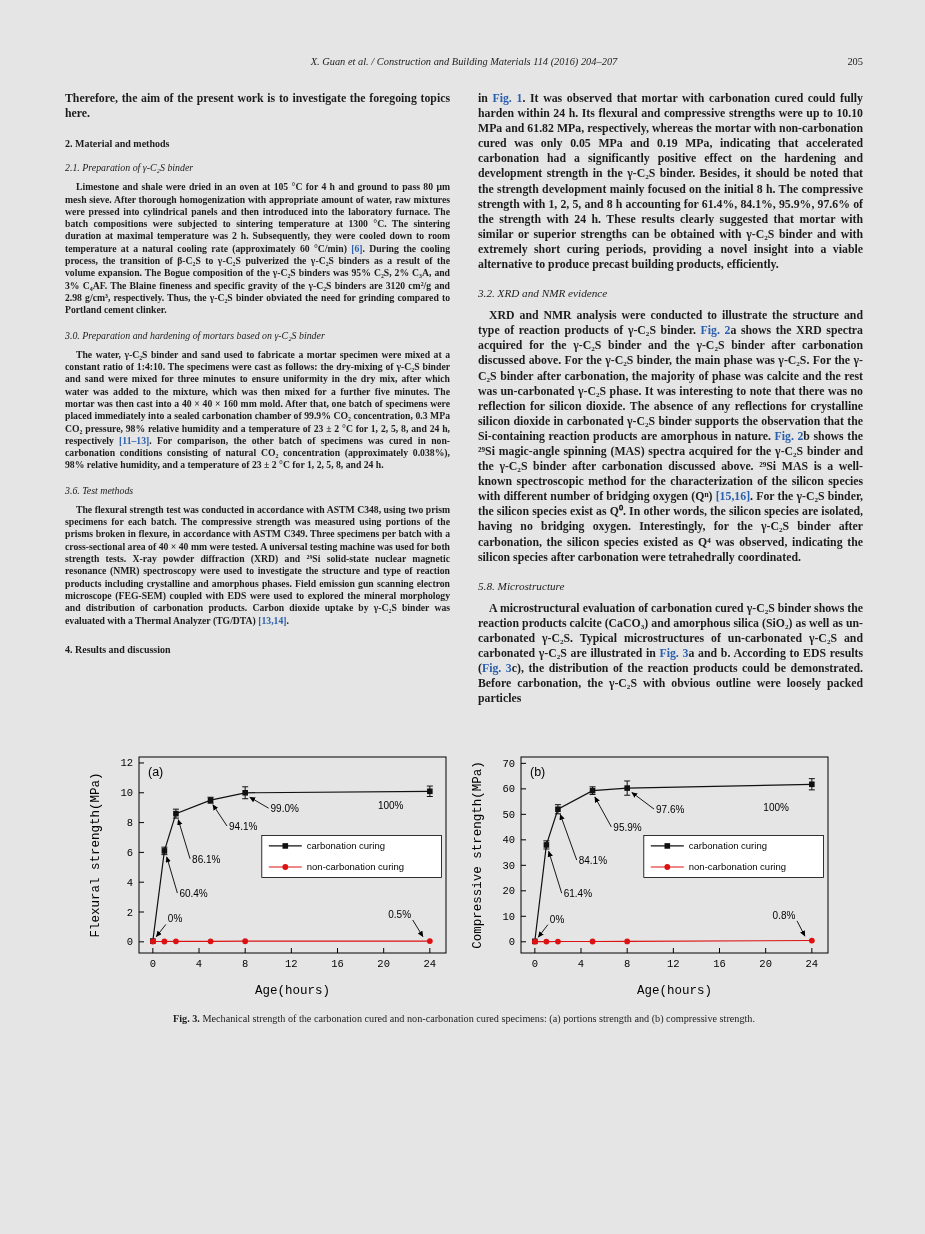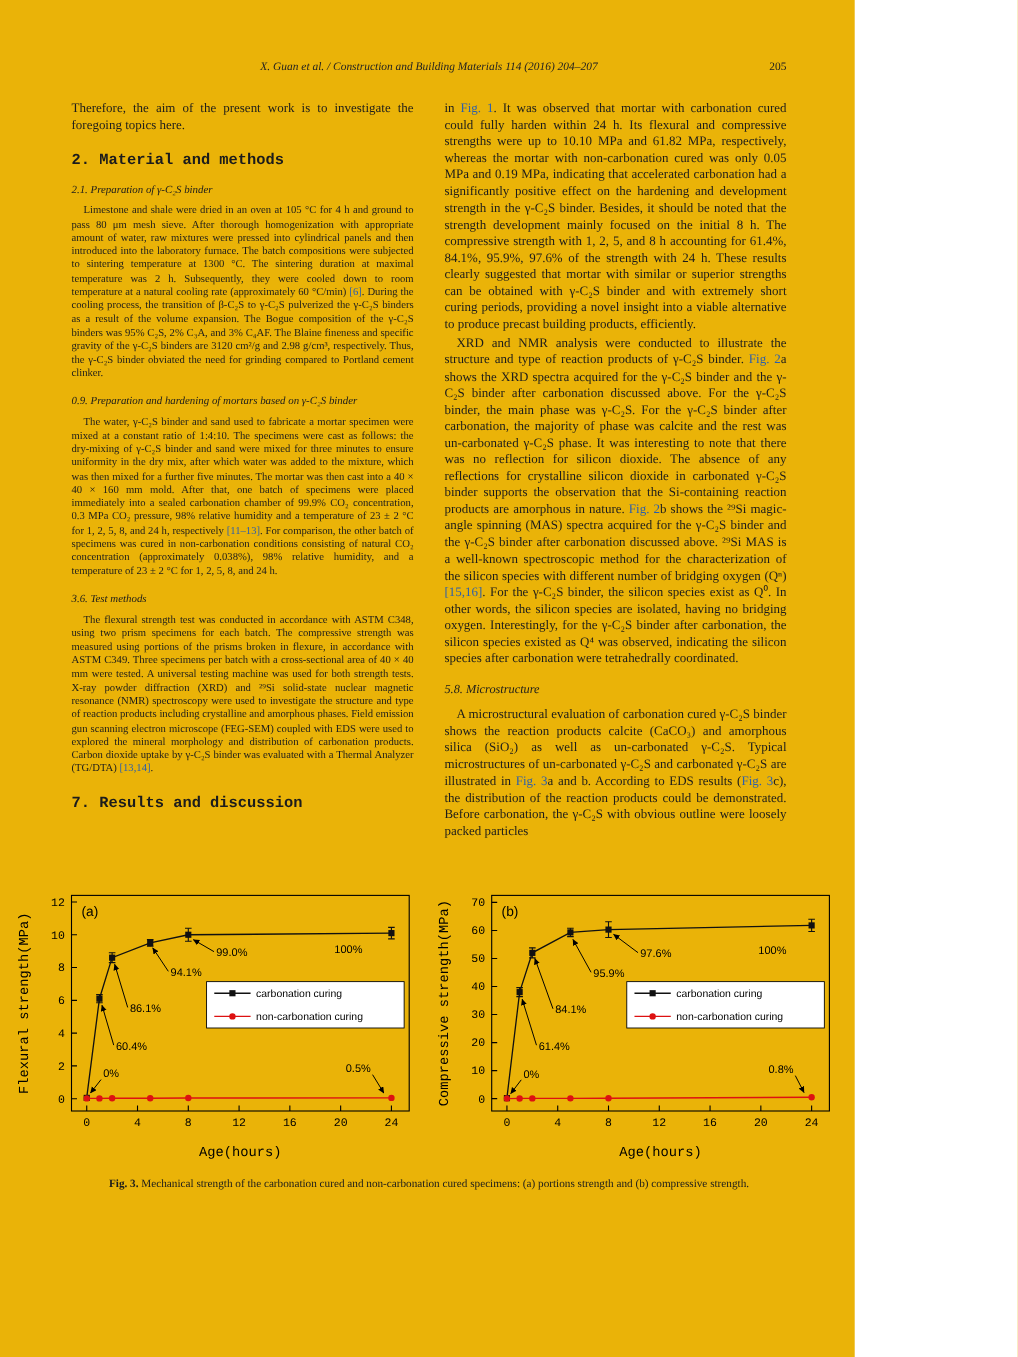--- a/index.html
+++ b/index.html
@@ -1,30 +1,30 @@
 <!DOCTYPE html>
 <html><head>
 <meta charset="utf-8">
 <title>Recreated Paper Page</title>
 <style>
   html,body{margin:0;padding:0;background:#fff;}
   .page{
-    width:777px;height:1234px;background:#eab308;box-sizing:border-box;
+    width:925px;height:1234px;background:#e5e5e5;box-sizing:border-box;
     padding:56px 62px 0 65px;position:relative;overflow:hidden;
     font-family:"Liberation Serif", serif;color:#1c1c1c;
   }
   header{position:relative;text-align:center;font-size:10.4px;font-style:italic;color:#222;margin-bottom:24px;}
   .page-number{position:absolute;right:0;top:0;font-style:normal;color:#222;text-align:center;}
   .columns{display:flex;gap:28px;}
   .col{flex:1;min-width:0;}
-  p{margin:0;}
+  p{margin:0;font-weight:bold;}
   p.body{font-size:11.8px;line-height:1.28;text-align:justify;margin-bottom:2px;}
   p.small{font-size:9.7px;line-height:1.27;text-align:justify;margin-bottom:4px;}
   .indent{text-indent:11px;}
-  h2{font-size:14px;font-weight:bold;font-style:normal;margin:17px 0 11px 0;font-family:Liberation Mono, monospace;}
+  h2{font-size:10px;font-weight:bold;font-style:normal;margin:17px 0 11px 0;}
   h3{font-size:11.2px;font-weight:normal;font-style:italic;margin:15px 0 9px 0;font-family:Liberation Serif, serif;}
   h3.sm{font-size:9.9px;margin:13px 0 8px 0;}
   .link{color:#2b5fad;}
   figure{margin:38px 0 0 0;}
   .charts{display:flex;justify-content:center;gap:10px;}
   figcaption{text-align:center;font-size:10.2px;margin-top:9px;color:#1c1c1c;}
   .cap-label{font-weight:bold;}
   
   .tick{font:10.5px "Liberation Mono", monospace;fill:#000;}
   .axlabel{font:12.5px "Liberation Mono", monospace;fill:#000;}
@@ -45,33 +45,34 @@
   <main class="columns">
 
     <section class="col">
       <p class="body"><span>Therefore, the aim of the present work is to investigate the foregoing topics here.</span></p>
 
       <h2>2. Material and methods</h2>
 
       <h3 class="sm">2.1. Preparation of γ-C₂S binder</h3>
       <p class="small indent"><span>Limestone and shale were dried in an oven at 105 °C for 4 h and ground to pass 80 μm mesh sieve. After thorough homogenization with appropriate amount of water, raw mixtures were pressed into cylindrical panels and then introduced into the laboratory furnace. The batch compositions were subjected to sintering temperature at 1300 °C. The sintering duration at maximal temperature was 2 h. Subsequently, they were cooled down to room temperature at a natural cooling rate (approximately 60 °C/min) </span><span class="link">[6]</span><span>. During the cooling process, the transition of β-C₂S to γ-C₂S pulverized the γ-C₂S binders as a result of the volume expansion. The Bogue composition of the γ-C₂S binders was 95% C₂S, 2% C₃A, and 3% C₄AF. The Blaine fineness and specific gravity of the γ-C₂S binders are 3120 cm²/g and 2.98 g/cm³, respectively. Thus, the γ-C₂S binder obviated the need for grinding compared to Portland cement clinker.</span></p>
 
-      <h3 class="sm">0.9. Preparation and hardening of mortars based on γ-C₂S binder</h3>
+      <h3 class="sm">3.0. Preparation and hardening of mortars based on γ-C₂S binder</h3>
       <p class="small indent"><span>The water, γ-C₂S binder and sand used to fabricate a mortar specimen were mixed at a constant ratio of 1:4:10. The specimens were cast as follows: the dry-mixing of γ-C₂S binder and sand were mixed for three minutes to ensure uniformity in the dry mix, after which water was added to the mixture, which was then mixed for a further five minutes. The mortar was then cast into a 40 × 40 × 160 mm mold. After that, one batch of specimens were placed immediately into a sealed carbonation chamber of 99.9% CO₂ concentration, 0.3 MPa CO₂ pressure, 98% relative humidity and a temperature of 23 ± 2 °C for 1, 2, 5, 8, and 24 h, respectively </span><span class="link">[11–13]</span><span>. For comparison, the other batch of specimens was cured in non-carbonation conditions consisting of natural CO₂ concentration (approximately 0.038%), 98% relative humidity, and a temperature of 23 ± 2 °C for 1, 2, 5, 8, and 24 h.</span></p>
 
       <h3 class="sm">3.6. Test methods</h3>
       <p class="small indent"><span>The flexural strength test was conducted in accordance with ASTM C348, using two prism specimens for each batch. The compressive strength was measured using portions of the prisms broken in flexure, in accordance with ASTM C349. Three specimens per batch with a cross-sectional area of 40 × 40 mm were tested. A universal testing machine was used for both strength tests. X-ray powder diffraction (XRD) and ²⁹Si solid-state nuclear magnetic resonance (NMR) spectroscopy were used to investigate the structure and type of reaction products including crystalline and amorphous phases. Field emission gun scanning electron microscope (FEG-SEM) coupled with EDS were used to explored the mineral morphology and distribution of carbonation products. Carbon dioxide uptake by γ-C₂S binder was evaluated with a Thermal Analyzer (TG/DTA) </span><span class="link">[13,14]</span><span>.</span></p>
 
-      <h2>7. Results and discussion</h2>
+      <h2>4. Results and discussion</h2>
 
     </section>
 
     <section class="col">
       <p class="body"><span>in </span><span class="link">Fig. 1</span><span>. It was observed that mortar with carbonation cured could fully harden within 24 h. Its flexural and compressive strengths were up to 10.10 MPa and 61.82 MPa, respectively, whereas the mortar with non-carbonation cured was only 0.05 MPa and 0.19 MPa, indicating that accelerated carbonation had a significantly positive effect on the hardening and development strength in the γ-C₂S binder. Besides, it should be noted that the strength development mainly focused on the initial 8 h. The compressive strength with 1, 2, 5, and 8 h accounting for 61.4%, 84.1%, 95.9%, 97.6% of the strength with 24 h. These results clearly suggested that mortar with similar or superior strengths can be obtained with γ-C₂S binder and with extremely short curing periods, providing a novel insight into a viable alternative to produce precast building products, efficiently.</span></p>
 
+      <h3>3.2. XRD and NMR evidence</h3>
       <p class="body indent"><span>XRD and NMR analysis were conducted to illustrate the structure and type of reaction products of γ-C₂S binder. </span><span class="link">Fig. 2</span><span>a shows the XRD spectra acquired for the γ-C₂S binder and the γ-C₂S binder after carbonation discussed above. For the γ-C₂S binder, the main phase was γ-C₂S. For the γ-C₂S binder after carbonation, the majority of phase was calcite and the rest was un-carbonated γ-C₂S phase. It was interesting to note that there was no reflection for silicon dioxide. The absence of any reflections for crystalline silicon dioxide in carbonated γ-C₂S binder supports the observation that the Si-containing reaction products are amorphous in nature. </span><span class="link">Fig. 2</span><span>b shows the ²⁹Si magic-angle spinning (MAS) spectra acquired for the γ-C₂S binder and the γ-C₂S binder after carbonation discussed above. ²⁹Si MAS is a well-known spectroscopic method for the characterization of the silicon species with different number of bridging oxygen (Qⁿ) </span><span class="link">[15,16]</span><span>. For the γ-C₂S binder, the silicon species exist as Q⁰. In other words, the silicon species are isolated, having no bridging oxygen. Interestingly, for the γ-C₂S binder after carbonation, the silicon species existed as Q⁴ was observed, indicating the silicon species after carbonation were tetrahedrally coordinated.</span></p>
 
       <h3>5.8. Microstructure</h3>
       <p class="body indent"><span>A microstructural evaluation of carbonation cured γ-C₂S binder shows the reaction products calcite (CaCO₃) and amorphous silica (SiO₂) as well as un-carbonated γ-C₂S. Typical microstructures of un-carbonated γ-C₂S and carbonated γ-C₂S are illustrated in </span><span class="link">Fig. 3</span><span>a and b. According to EDS results (</span><span class="link">Fig. 3</span><span>c), the distribution of the reaction products could be demonstrated. Before carbonation, the γ-C₂S with obvious outline were loosely packed particles</span></p>
     </section>
 
   </main>
 
   <figure>
     <div class="charts">

